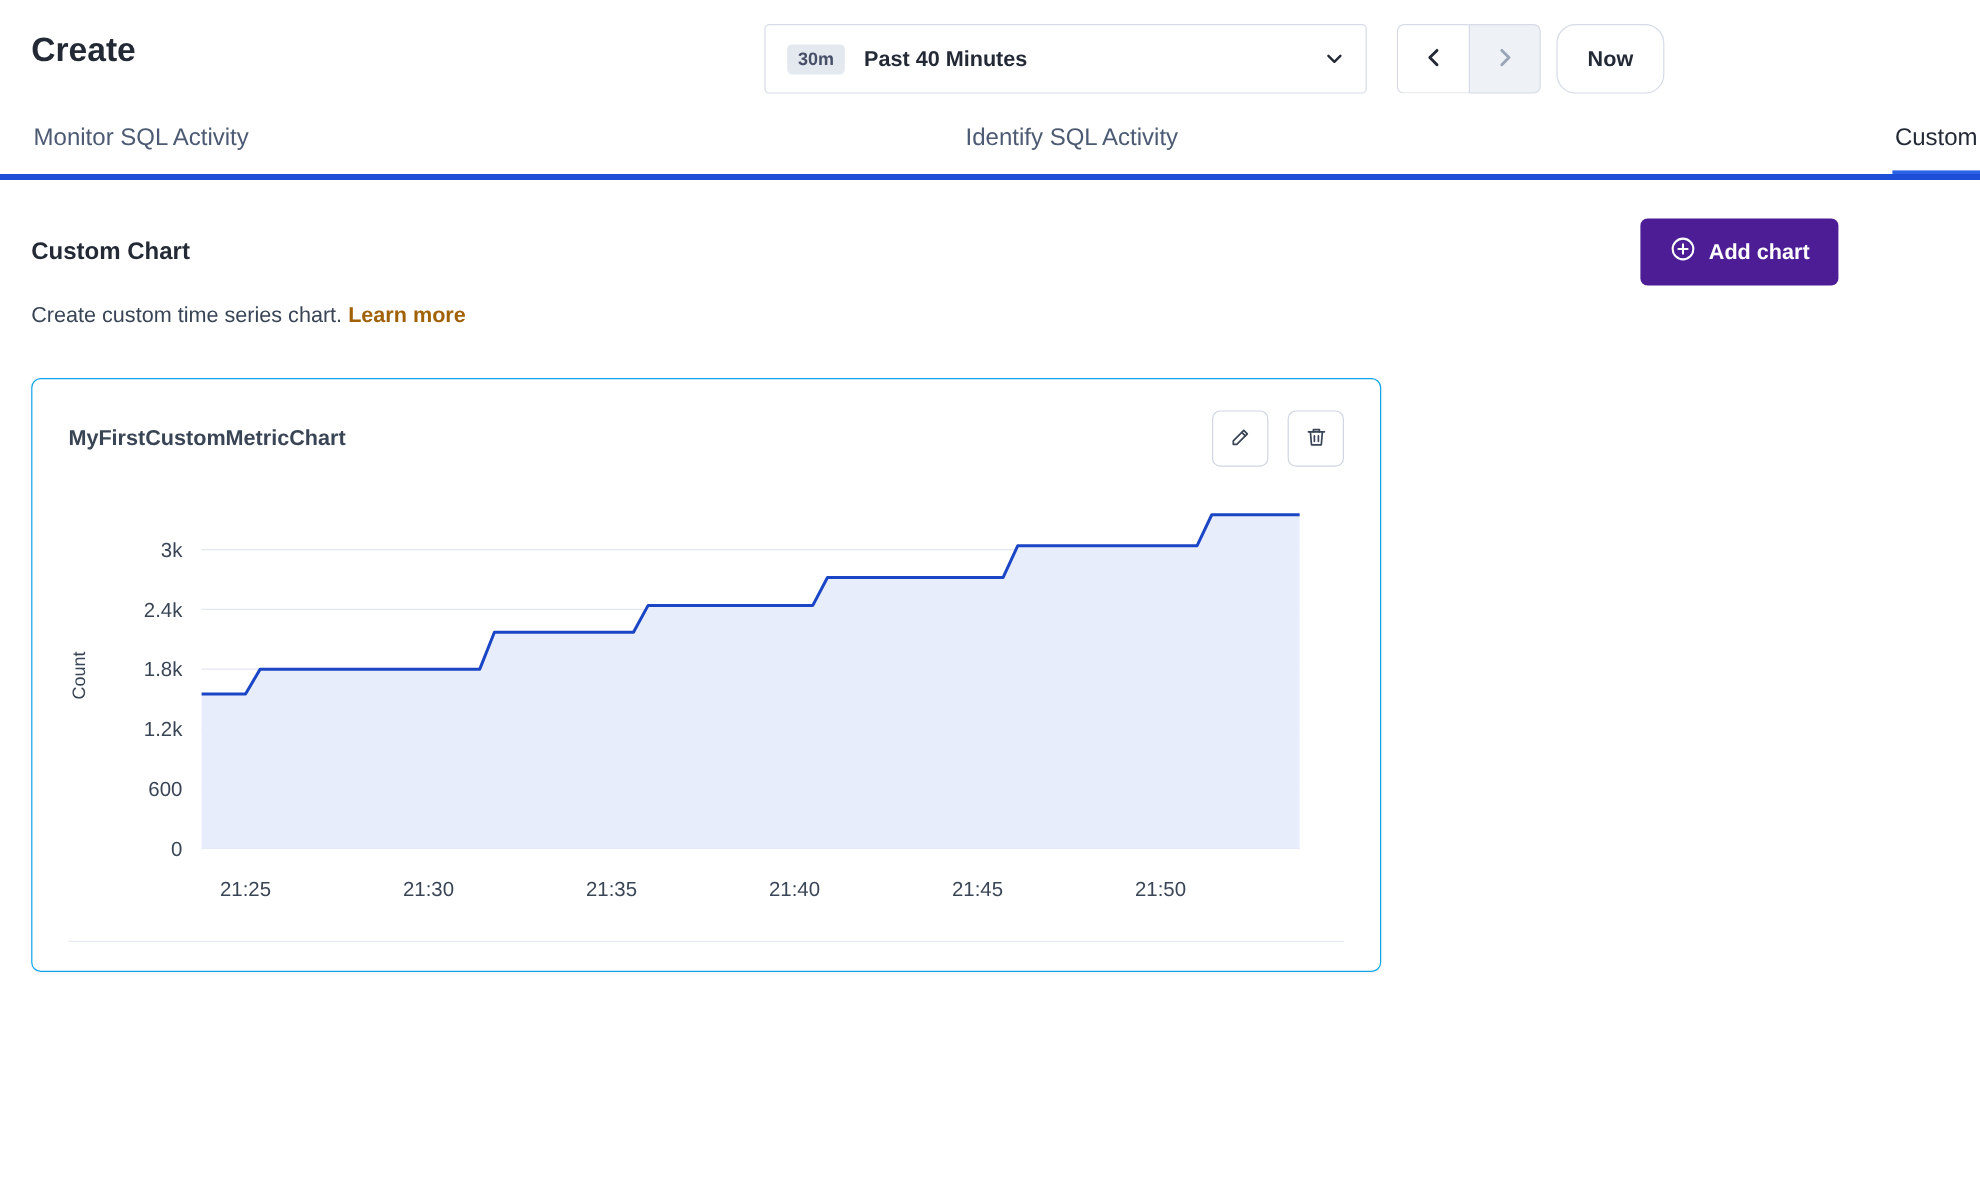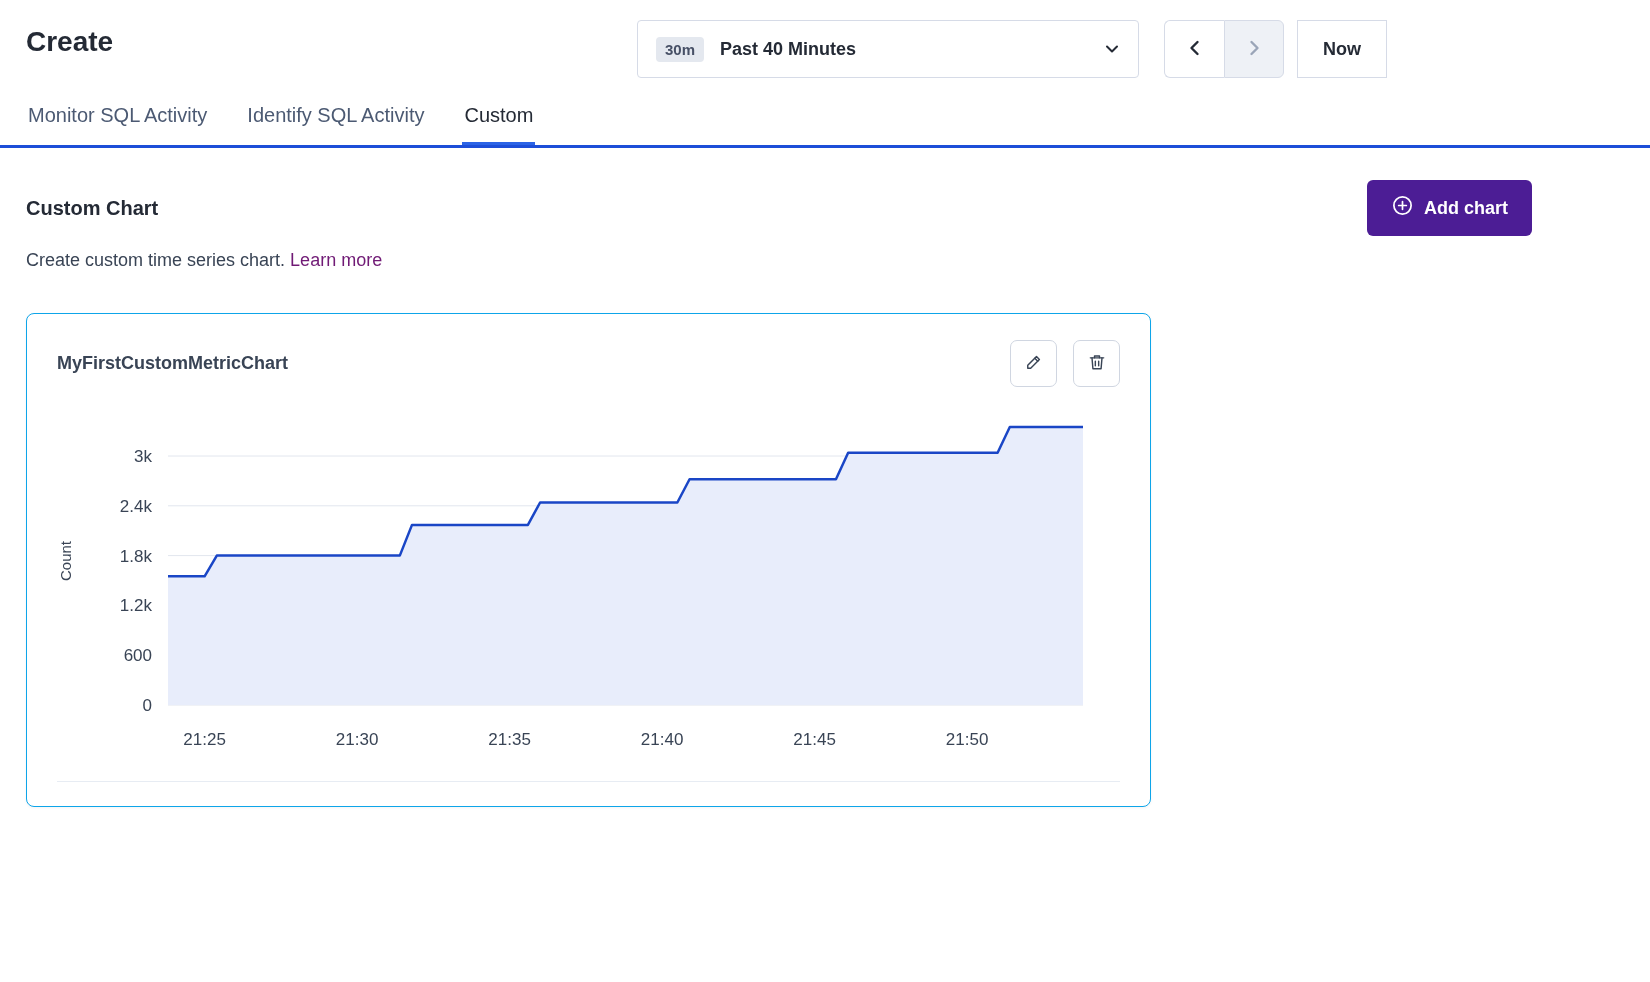--- a/index.html
+++ b/index.html
@@ -17,36 +17,36 @@
     width:502px; height:58px; display:flex; align-items:center; gap:16px;
     padding:0 18px; background:#fff; border:1px solid #d6dbe7; border-radius:4px; cursor:pointer;
   }
   .range-badge { background:#e4e8ef; color:#475066; font-size:15px; font-weight:700; padding:4px 9px; border-radius:4px; }
   .range-label { font-size:18px; font-weight:600; color:#242a35; }
   .range-chevron { margin-left:auto; display:flex; }
   .nav-group { display:flex; margin-left:25px; }
   .nav-btn { width:60px; height:58px; display:flex; align-items:center; justify-content:center; background:#fff; border:1px solid #d6dbe7; cursor:pointer; padding:0; }
   .nav-prev { border-radius:6px 0 0 6px; border-right:none; }
   .nav-next { border-radius:0 6px 6px 0; background:#eef1f6; cursor:default; }
-  .now-btn { margin-left:13px; width:90px; height:58px; background:#fff; border:1px solid #d6dbe7; border-radius:0; font-size:18px; font-weight:600; color:#242a35; cursor:pointer; font-family:inherit; }
+  .now-btn { margin-left:13px; width:90px; height:58px; background:#fff; border:1px solid #d6dbe7; border-radius:16px; font-size:18px; font-weight:600; color:#242a35; cursor:pointer; font-family:inherit; }
   
-  .tabs { display:flex; gap:36px; padding-left:26px; border-bottom:3px solid #1d4ed8; }
+  .tabs { display:flex; gap:36px; padding-left:26px; border-bottom:5px solid #1d4ed8;justify-content:space-between; }
   .tab { font-size:20px; color:#4c5a73; padding:8px 2px 15px; border-bottom:3px solid transparent; cursor:pointer; }
   .tab.active { color:#242a35; border-bottom-color:#2b63e6; }
   
   .content { width:1506px; margin-left:26px; }
   .section-head { display:flex; align-items:center; justify-content:space-between; margin-top:32px; }
   .section-title { font-size:20px; font-weight:700; margin:0; color:#242a35; }
   .add-chart-btn {
     display:flex; align-items:center; gap:10px; height:56px; padding:0 24px;
     background:#4c1d95; color:#fff; border:none; border-radius:6px;
     font-size:18px; font-weight:600; cursor:pointer; font-family:inherit;
   }
   .subtitle { margin-top:14px; font-size:18px; color:#394455; }
-  .learn-more { color:#701a75; font-weight:400; text-decoration:none; cursor:pointer; }
+  .learn-more { color:#a16207; font-weight:700; text-decoration:none; cursor:pointer; }
   
   .card {
     width:1125px; margin-top:42px; background:#fff;
     border:1px solid #0ea5e9; border-radius:8px; padding:26px 30px 24px;
     box-shadow:0 1px 3px rgba(36,42,53,0.05);
   }
   .card-head { display:flex; align-items:center; justify-content:space-between; }
   .card-title { font-size:18px; font-weight:700; color:#394455; margin:0; }
   .card-actions { display:flex; gap:16px; }
   .icon-btn { width:47px; height:47px; display:flex; align-items:center; justify-content:center; background:#fff; border:1px solid #d0d6e1; border-radius:7px; cursor:pointer; padding:0; }

